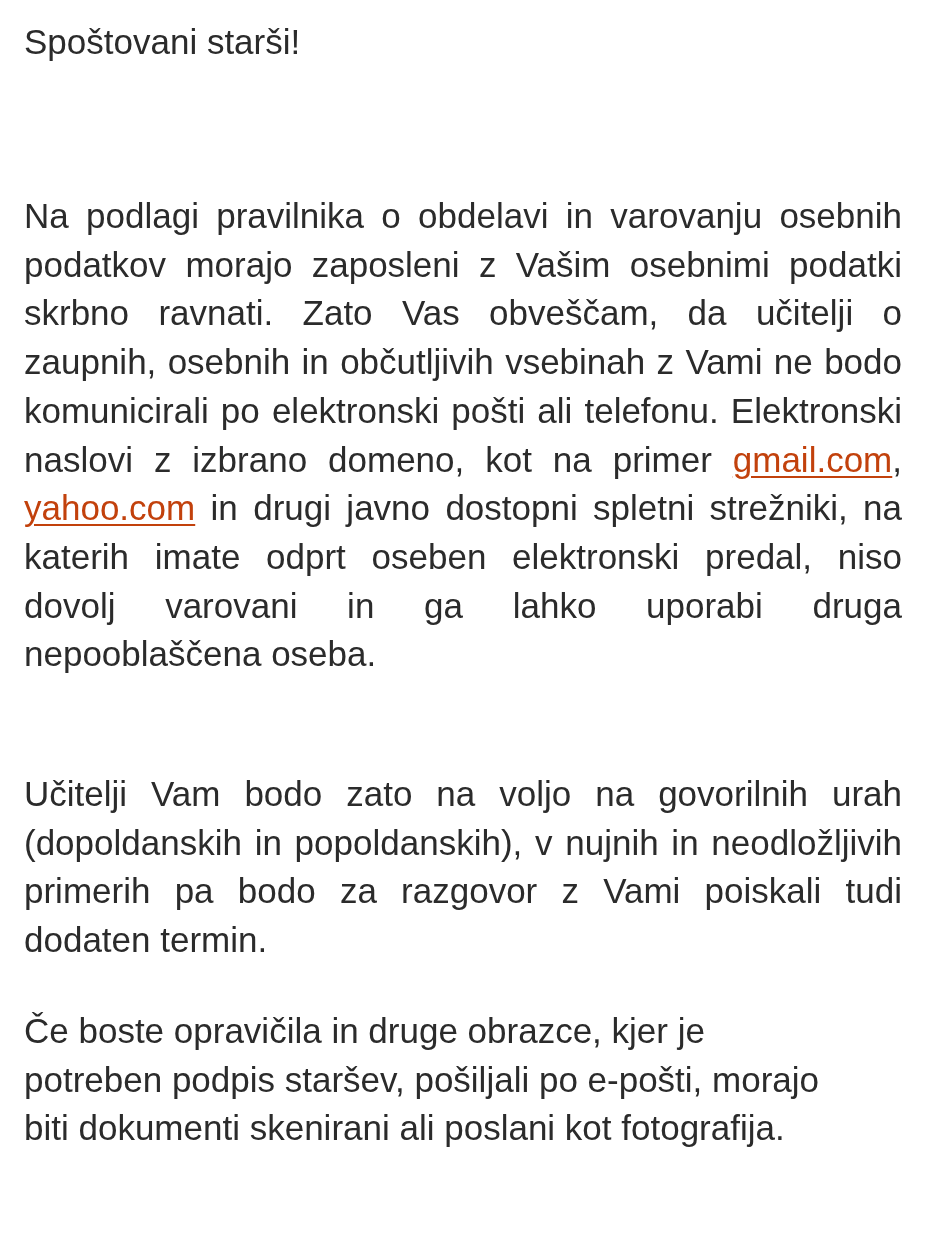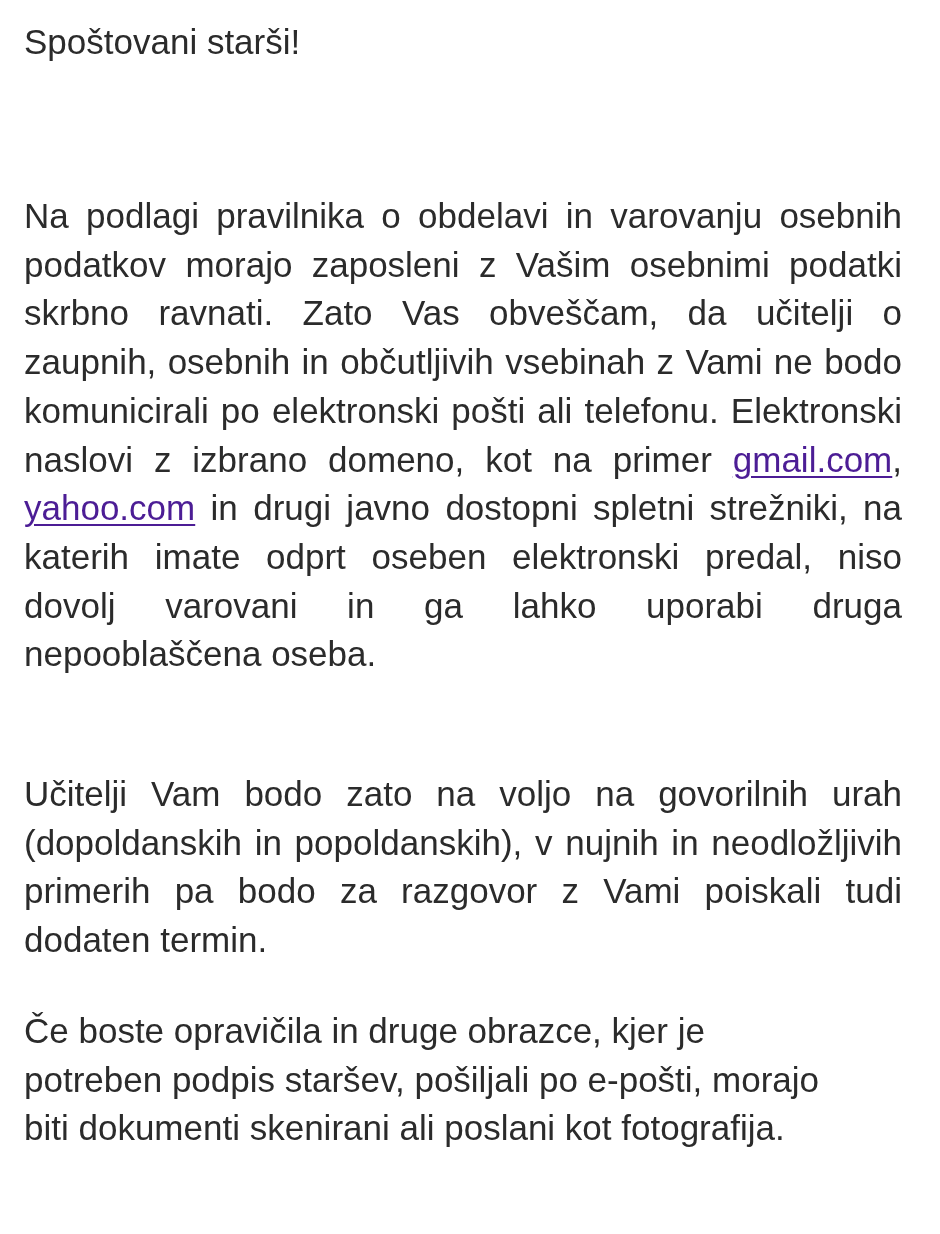--- a/index.html
+++ b/index.html
@@ -14,21 +14,21 @@
     font-size: 35px; line-height: 48px; margin: 0;
   }
   .para {
     position: absolute; left: 24px; width: 878px;
     font-size: 35px; line-height: 48.7px; margin: 0;
   }
   .justified { text-align: justify; text-align-last: left; }
   .p1 { top: 192px; }
   .p2 { top: 770px; }
   .p3 { top: 1007px; width: 820px; }
-  a.link { color: #4c1d95; text-decoration-thickness: 2px; text-underline-offset: 4px; }
+  a.link { color: #c2410c; text-decoration-thickness: 2px; text-underline-offset: 4px; }
 </style>
 </head>
 <body>
 
 <div class="doc">
   <p class="greeting">Spoštovani starši!</p>
 
   <p class="para p1 justified"><span>Na podlagi pravilnika o obdelavi in varovanju osebnih podatkov morajo zaposleni z Vašim osebnimi podatki skrbno ravnati. Zato Vas obveščam, da učitelji o zaupnih, osebnih in občutljivih vsebinah z Vami ne bodo komunicirali po elektronski pošti ali telefonu. Elektronski naslovi z izbrano domeno, kot na primer </span><a class="link" href="#">gmail.com</a><span>, </span><a class="link" href="#">yahoo.com</a><span> in drugi javno dostopni spletni strežniki, na katerih imate odprt oseben elektronski predal, niso dovolj varovani in ga lahko uporabi druga nepooblaščena oseba.</span></p>
 
   <p class="para p3">Če boste opravičila in druge obrazce, kjer je potreben podpis staršev, pošiljali po e-pošti, morajo biti dokumenti skenirani ali poslani kot fotografija.</p>

